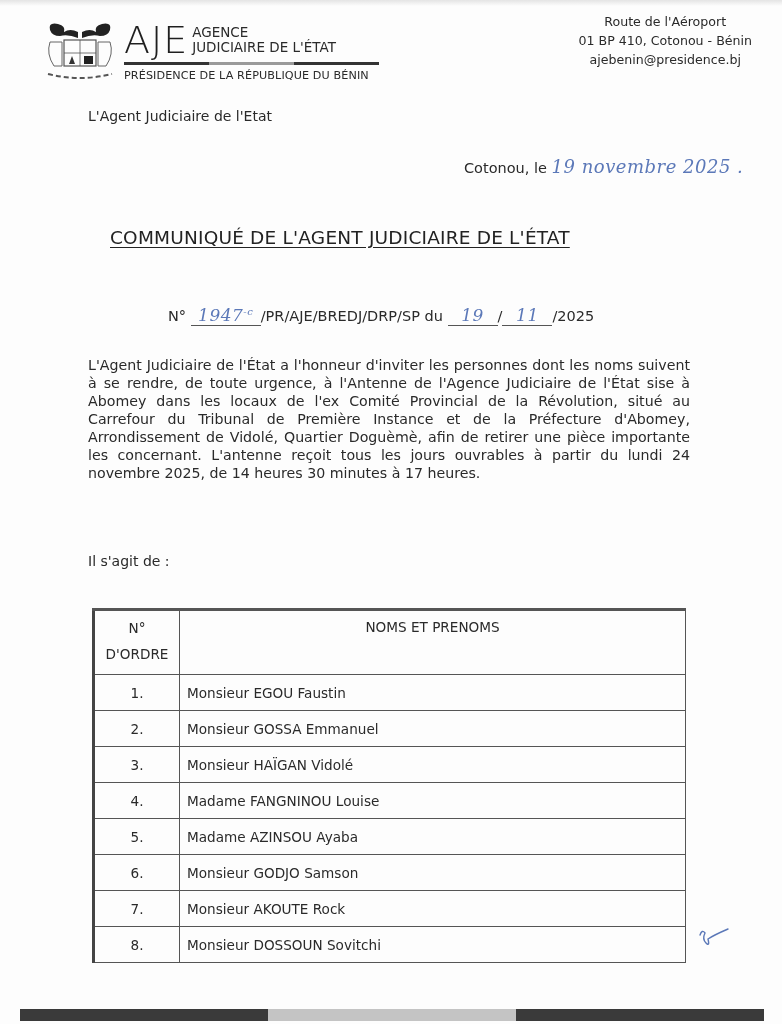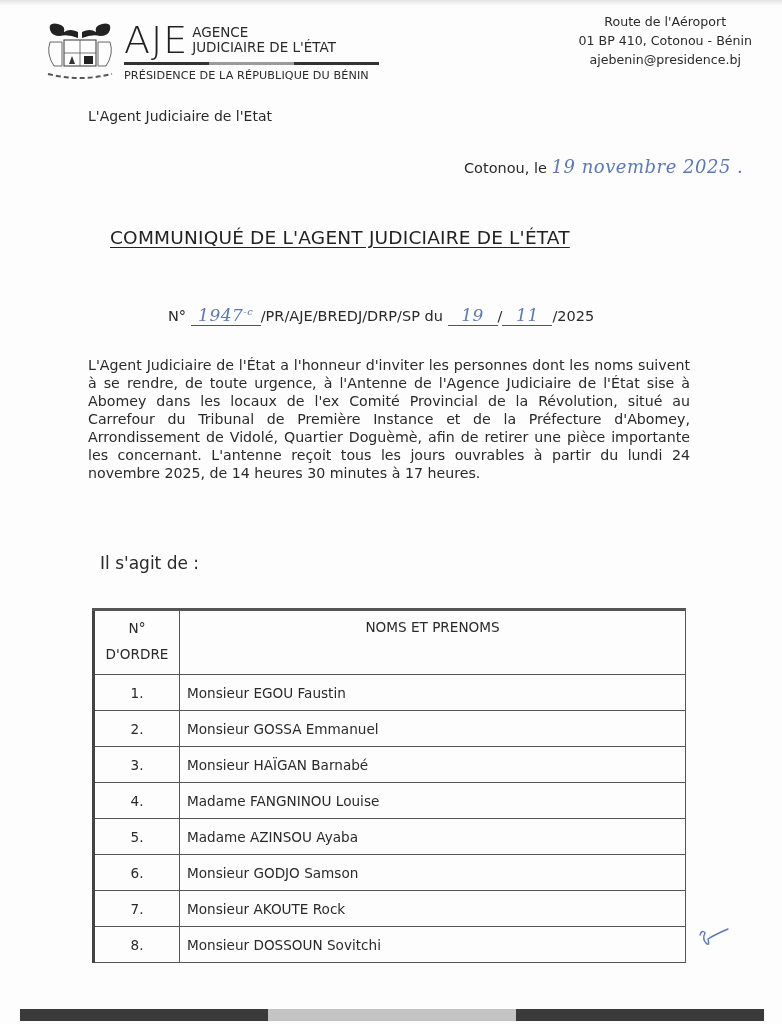--- a/index.html
+++ b/index.html
@@ -29,21 +29,21 @@
   .dateline { position: absolute; left: 464px; top: 148px; font-size: 14.5px; color: #2a2a2a; white-space: nowrap; margin-top: 8px; }
   .hand { font-family: "DejaVu Serif", serif; font-style: italic; color: #5b78b8; font-size: 18px; letter-spacing: 0.5px; }
 
   .title { position: absolute; left: 110px; top: 227px; font-size: 18.5px; text-decoration: underline; text-underline-offset: 3px; color: #222; letter-spacing: 0.2px; white-space: nowrap; }
 
   .refline { position: absolute; left: 168px; top: 305px; font-size: 14.5px; color: #2a2a2a; white-space: nowrap; }
   .refline .blank { display: inline-block; border-bottom: 1px solid #555; text-align: center; }
   .refline .hand { font-size: 17px; text-align: right; }
 
   .body-text { position: absolute; left: 88px; top: 356px; width: 602px; font-size: 14.2px; line-height: 18px; text-align: justify; color: #2a2a2a; }
-  .intro { position: absolute; left: 100px; top: 553px; font-size: 17px; color: #2a2a2a; }
+  .intro { position: absolute; left: 88px; top: 553px; font-size: 14px; color: #2a2a2a; }
 
   
   .table-wrap { position: absolute; left: 92px; top: 608px; width: 594px; }
   table { width: 100%; border-collapse: collapse; border-top: 3px solid #555; border-left: 3px solid #444; }
   th, td { border: 1px solid #555; font-size: 13.6px; color: #2a2a2a; }
   th { font-weight: normal; height: 54px; vertical-align: top; padding-top: 8px; }
   th.col-num { width: 82px; line-height: 26px; padding-top: 4px; }
   td { height: 33px; }
   td.num { text-align: center; }
   td.name { padding-left: 7px; }
@@ -126,21 +126,21 @@
         <tr>
           <td class="num">1.</td>
           <td class="name">Monsieur EGOU Faustin</td>
         </tr>
         <tr>
           <td class="num">2.</td>
           <td class="name">Monsieur GOSSA Emmanuel</td>
         </tr>
         <tr>
           <td class="num">3.</td>
-          <td class="name">Monsieur HAÏGAN Barnabé</td>
+          <td class="name">Monsieur HAÏGAN Vidolé</td>
         </tr>
         <tr>
           <td class="num">4.</td>
           <td class="name">Madame FANGNINOU Louise</td>
         </tr>
         <tr>
           <td class="num">5.</td>
           <td class="name">Madame AZINSOU Ayaba</td>
         </tr>
         <tr>

